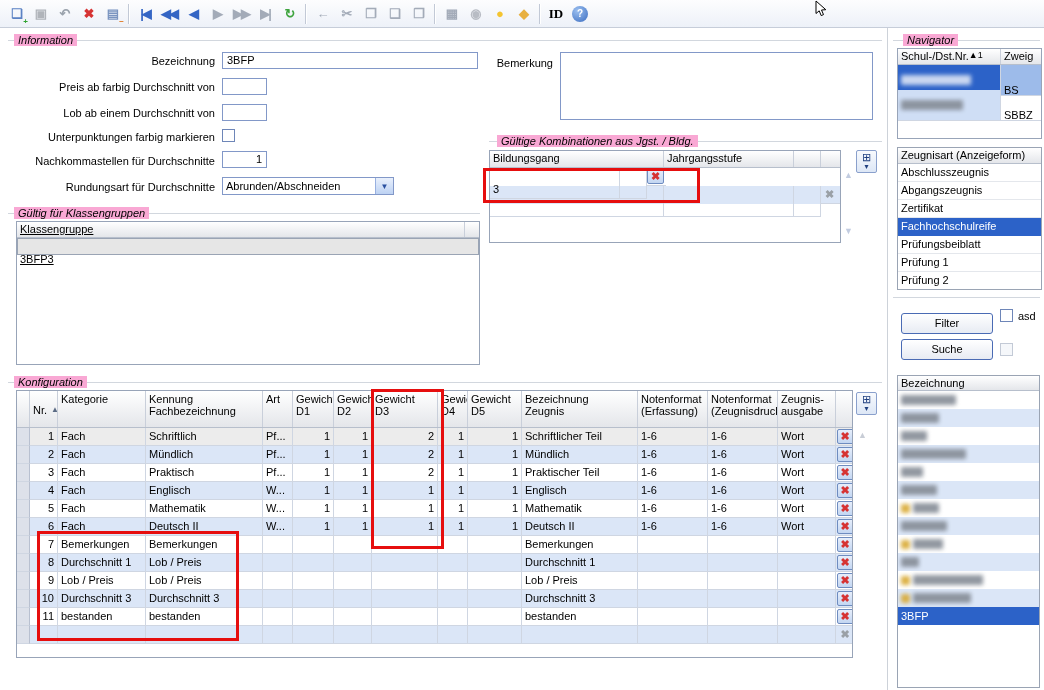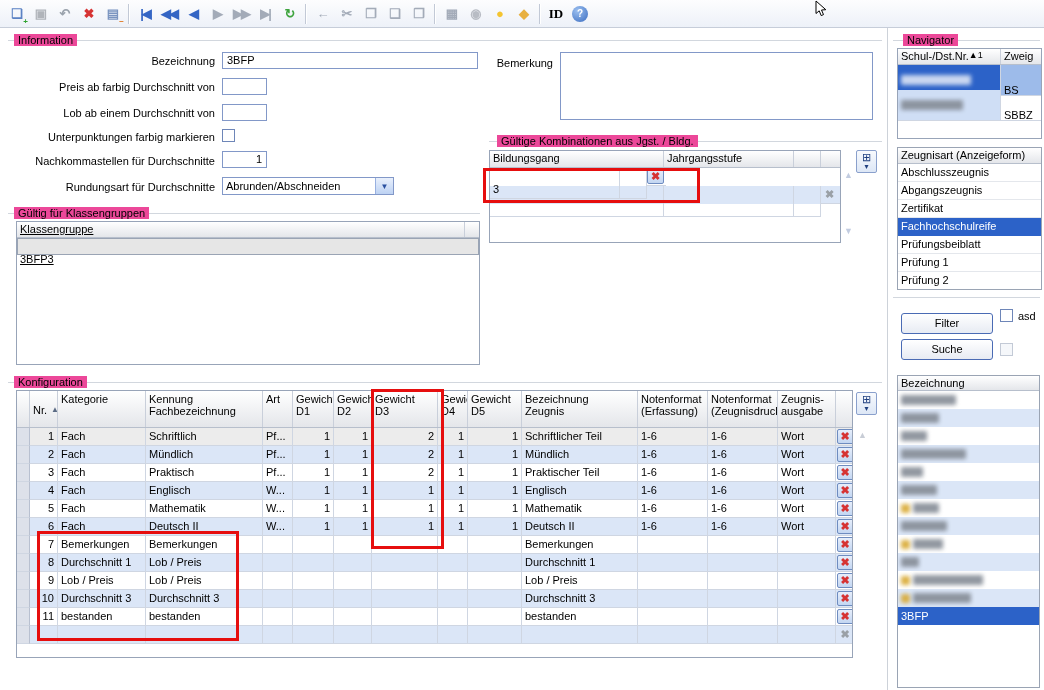--- a/index.html
+++ b/index.html
@@ -9,21 +9,21 @@
   .toolbar{position:absolute;left:0;top:0;width:1044px;height:28px;background:linear-gradient(#fdfdfe,#edf1f8);border-bottom:1px solid #c6cdd9;display:flex;align-items:center;padding-left:4px;box-sizing:border-box;}
   .tb-btn{width:22px;height:22px;display:flex;align-items:center;justify-content:center;font-size:13px;font-weight:bold;margin:0 1px;border-radius:2px;}
   .tb-sep{width:1px;height:20px;background:#c2c9d6;margin:0 4px;box-shadow:1px 0 0 #fff;}
   .tb-badge{position:absolute;font-size:8px;line-height:8px;right:-1px;bottom:-1px;font-weight:bold;}
   .tb-wrap{position:relative;}
   .tb-help{width:16px;height:16px;border-radius:50%;background:radial-gradient(circle at 35% 30%,#9cc0f0,#3a6cc0);color:#fff;font-size:10px;font-weight:bold;display:flex;align-items:center;justify-content:center;}
   .tb-id{font-family:"Liberation Serif",serif;font-size:13px;font-weight:bold;}
   
   .hline{position:absolute;height:1px;background:#d2d7de;box-shadow:0 1px 0 #ffffff;}
   .vline{position:absolute;width:1px;background:#cdd2d9;box-shadow:1px 0 0 #ffffff;}
-  .grp-label{position:absolute;background:#ec4899;padding:0 4px;z-index:2;white-space:nowrap;}
+  .grp-label{position:absolute;background:#f9a8d4;padding:0 4px;z-index:2;white-space:nowrap;font-style:italic;}
   .fld-label{position:absolute;text-align:right;white-space:nowrap;}
   
   .inp{position:absolute;background:#fff;border:1px solid #8298c8;box-sizing:border-box;padding:1px 4px;line-height:13px;}
   .inp.num{text-align:right;}
   .cbox{position:absolute;width:13px;height:13px;background:#fff;border:1px solid #6e86b8;box-sizing:border-box;}
   .cbox.dis{border-color:#c3cad6;background:#f5f7fa;}
   .ddown{position:absolute;background:#fff;border:1px solid #8298c8;box-sizing:border-box;display:flex;}
   .ddown .txt{flex:1;padding:1px 3px;line-height:14px;overflow:hidden;white-space:nowrap;}
   .ddown .btn{width:17px;background:linear-gradient(#e9f0fc,#bdd2f3);border-left:1px solid #98b0e0;color:#2a50a0;font-size:8px;display:flex;align-items:center;justify-content:center;}
   

